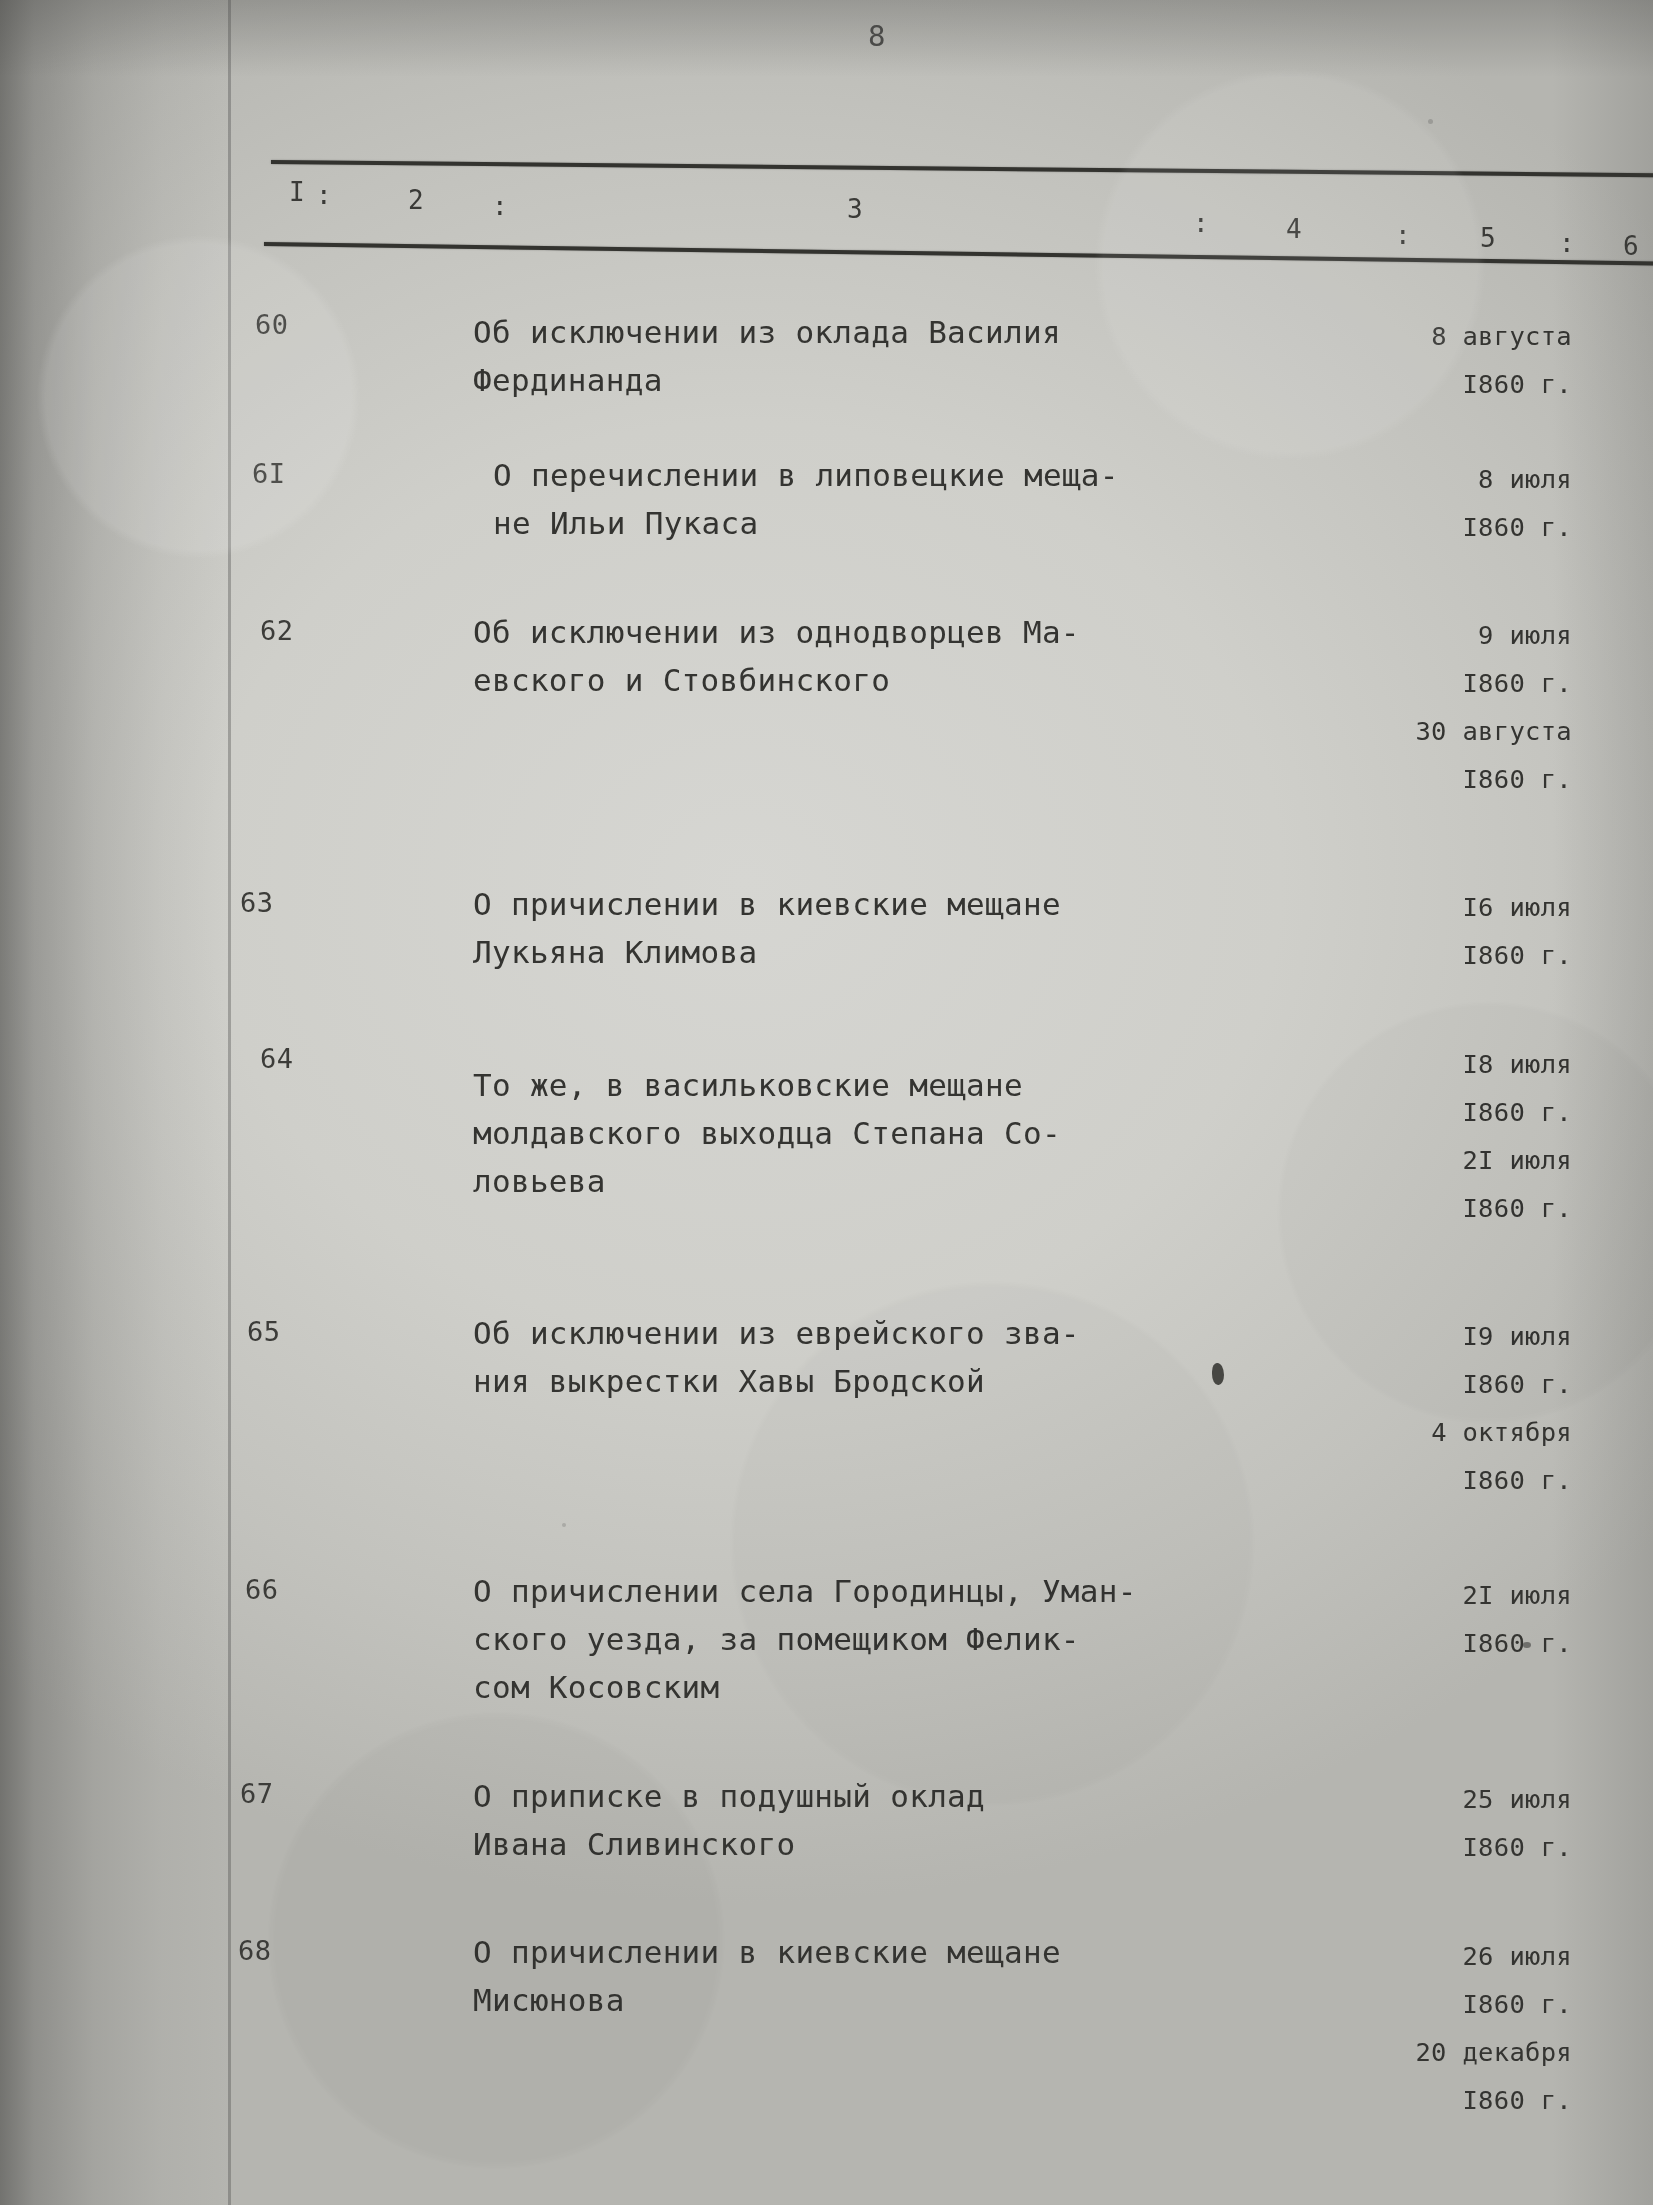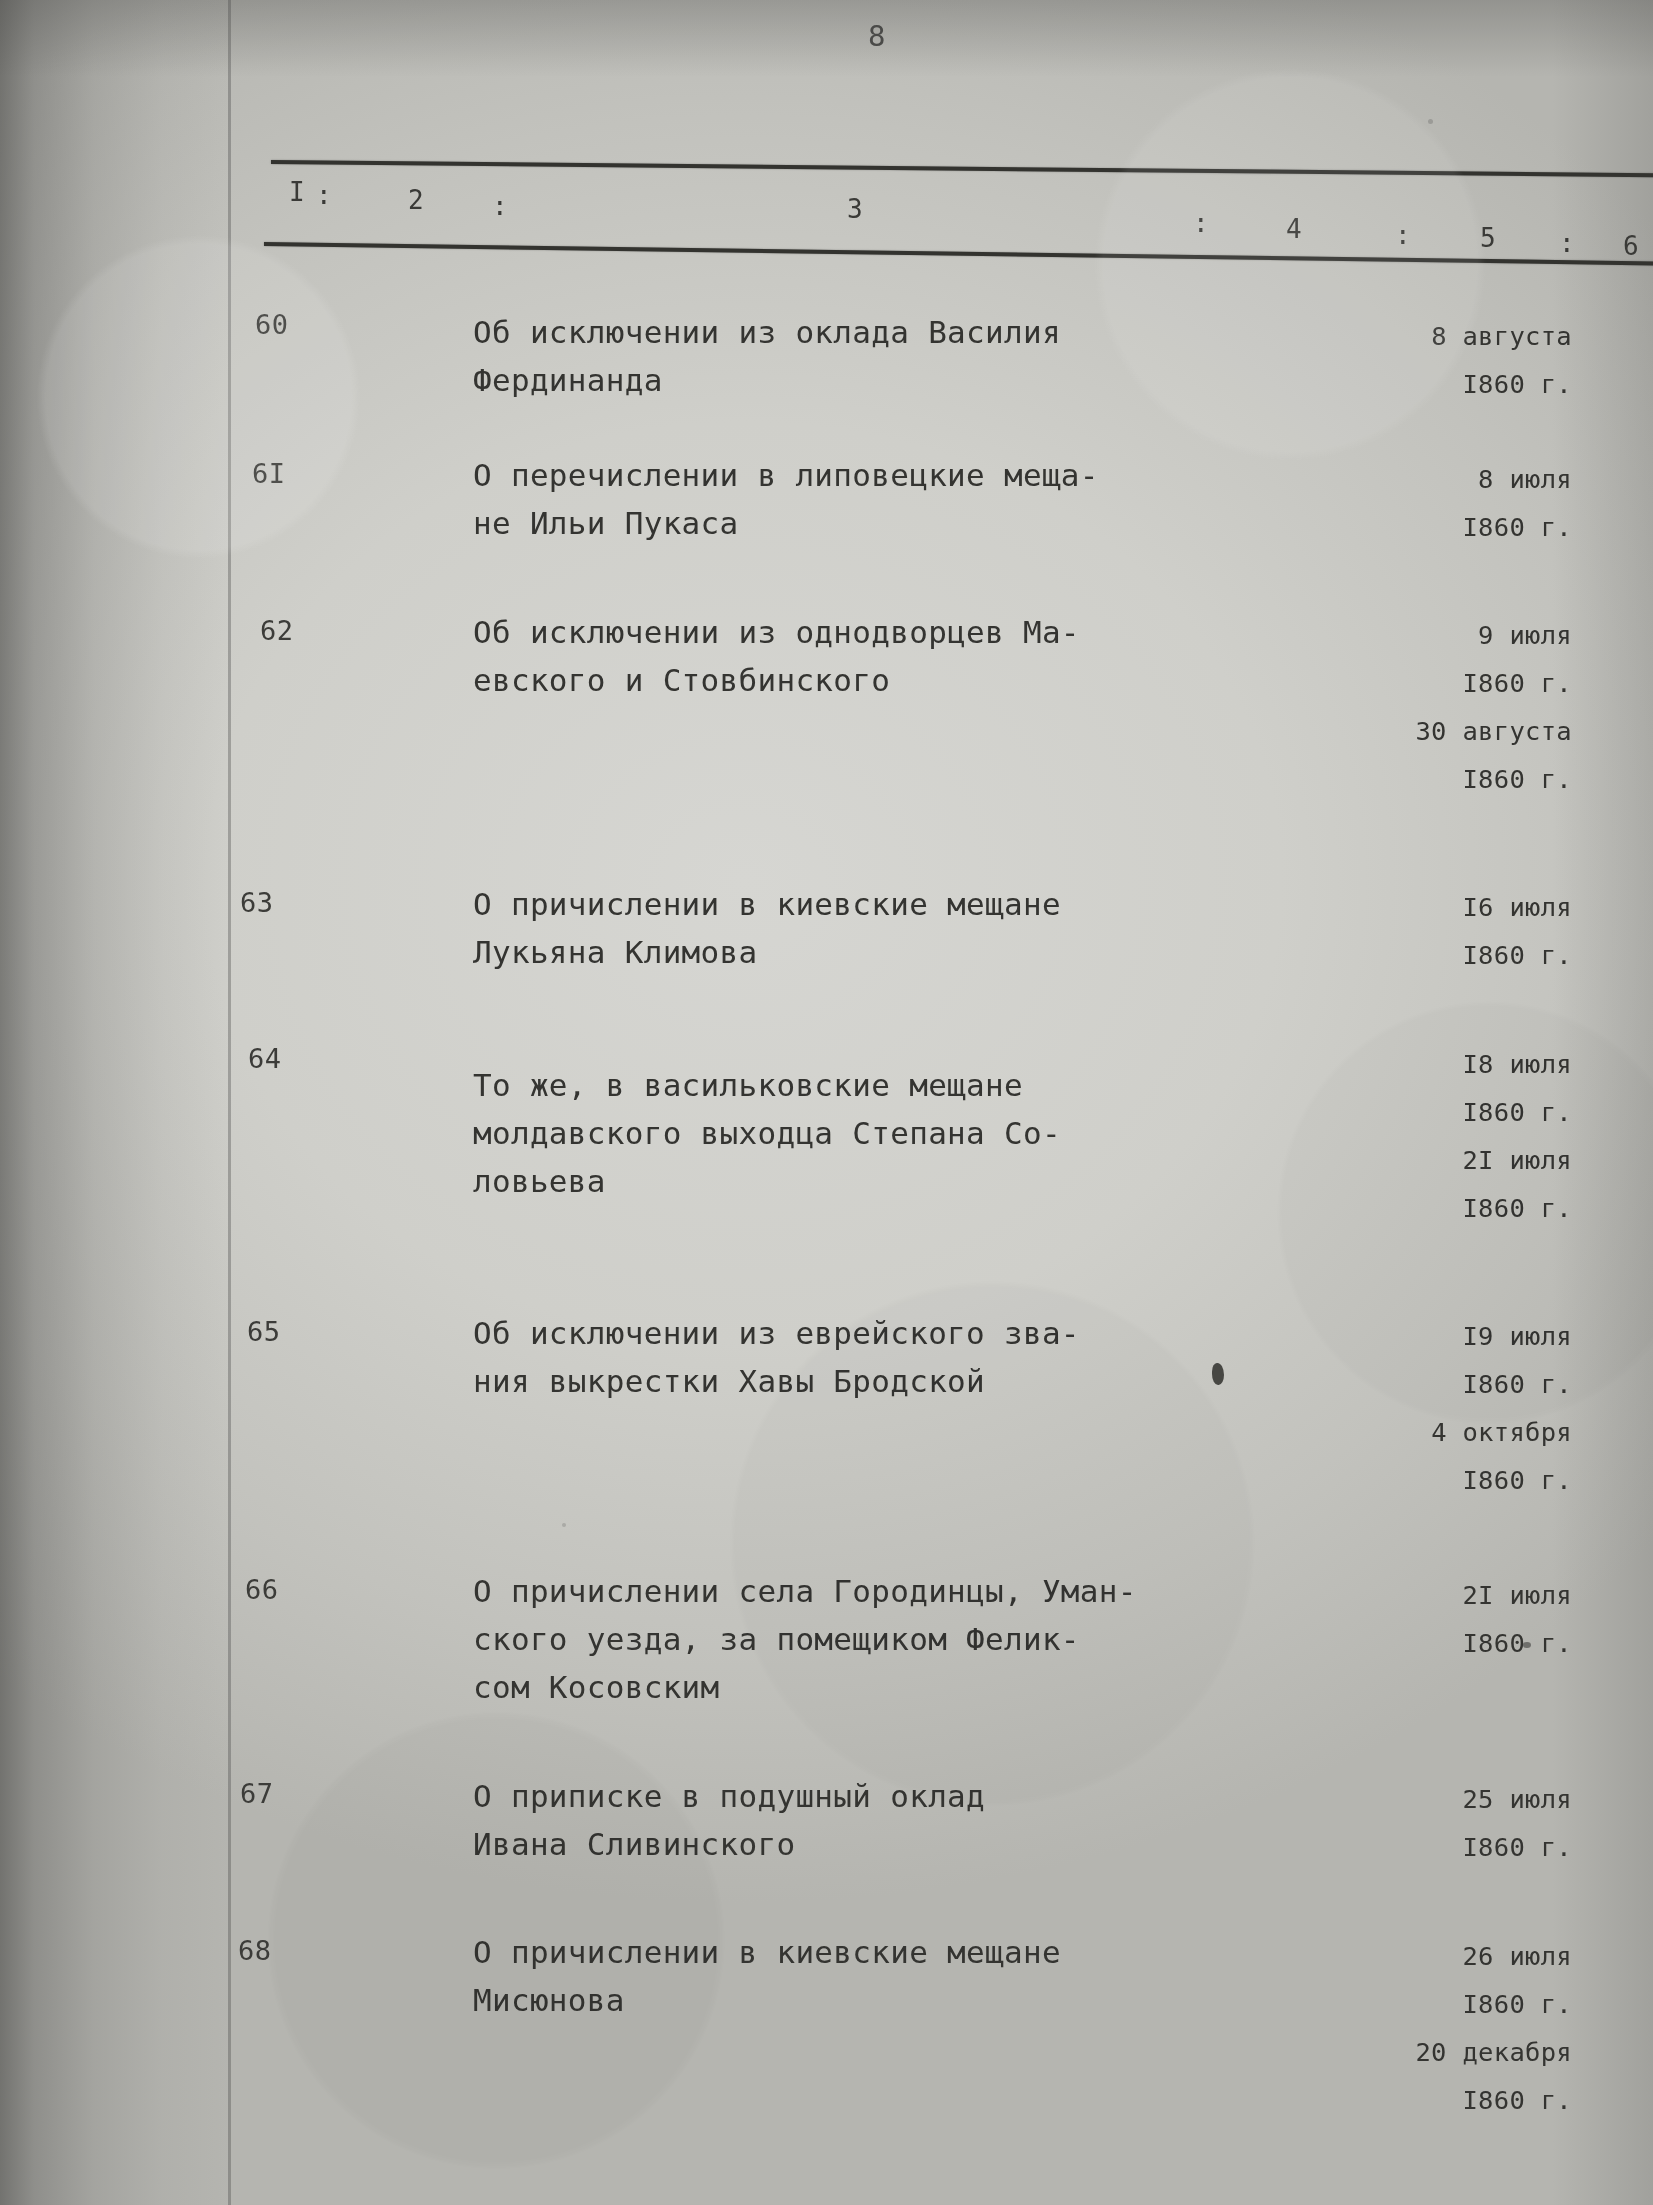--- a/index.html
+++ b/index.html
@@ -180,21 +180,21 @@
     <div class="row">
       <div class="num" style="left:255px; top:28px;">60</div>
       <div class="desc" style="top:27px;">    Об исключении из оклада Василия
 Фердинанда</div>
       <div class="dates" style="top:31px;">8 августа
 I860 г.</div>
     </div>
 
     <div class="row">
       <div class="num" style="left:252px; top:177px;">6I</div>
-      <div class="desc" style="top:170px;">    О перечислении в липовецкие меща-
+      <div class="desc" style="top:170px;margin-left:20px;">    О перечислении в липовецкие меща-
 не Ильи Пукаса</div>
       <div class="dates" style="top:174px;">8 июля
 I860 г.</div>
     </div>
 
     <div class="row">
       <div class="num" style="left:260px; top:334px;">62</div>
       <div class="desc" style="top:327px;">    Об исключении из однодворцев Ма-
 евского и Стовбинского</div>
       <div class="dates" style="top:330px;">9 июля
@@ -205,21 +205,21 @@
 
     <div class="row">
       <div class="num" style="left:240px; top:606px;">63</div>
       <div class="desc" style="top:599px;">    О причислении в киевские мещане
 Лукьяна Климова</div>
       <div class="dates" style="top:602px;">I6 июля
 I860 г.</div>
     </div>
 
     <div class="row">
-      <div class="num" style="left:248px; top:762px;">64</div>
+      <div class="num" style="left:260px; top:762px;">64</div>
       <div class="desc" style="top:780px;">    То же, в васильковские мещане
 молдавского выходца Степана Со-
 ловьева</div>
       <div class="dates" style="top:759px;">I8 июля
 I860 г.
 2I июля
 I860 г.</div>
     </div>
 
     <div class="row">

